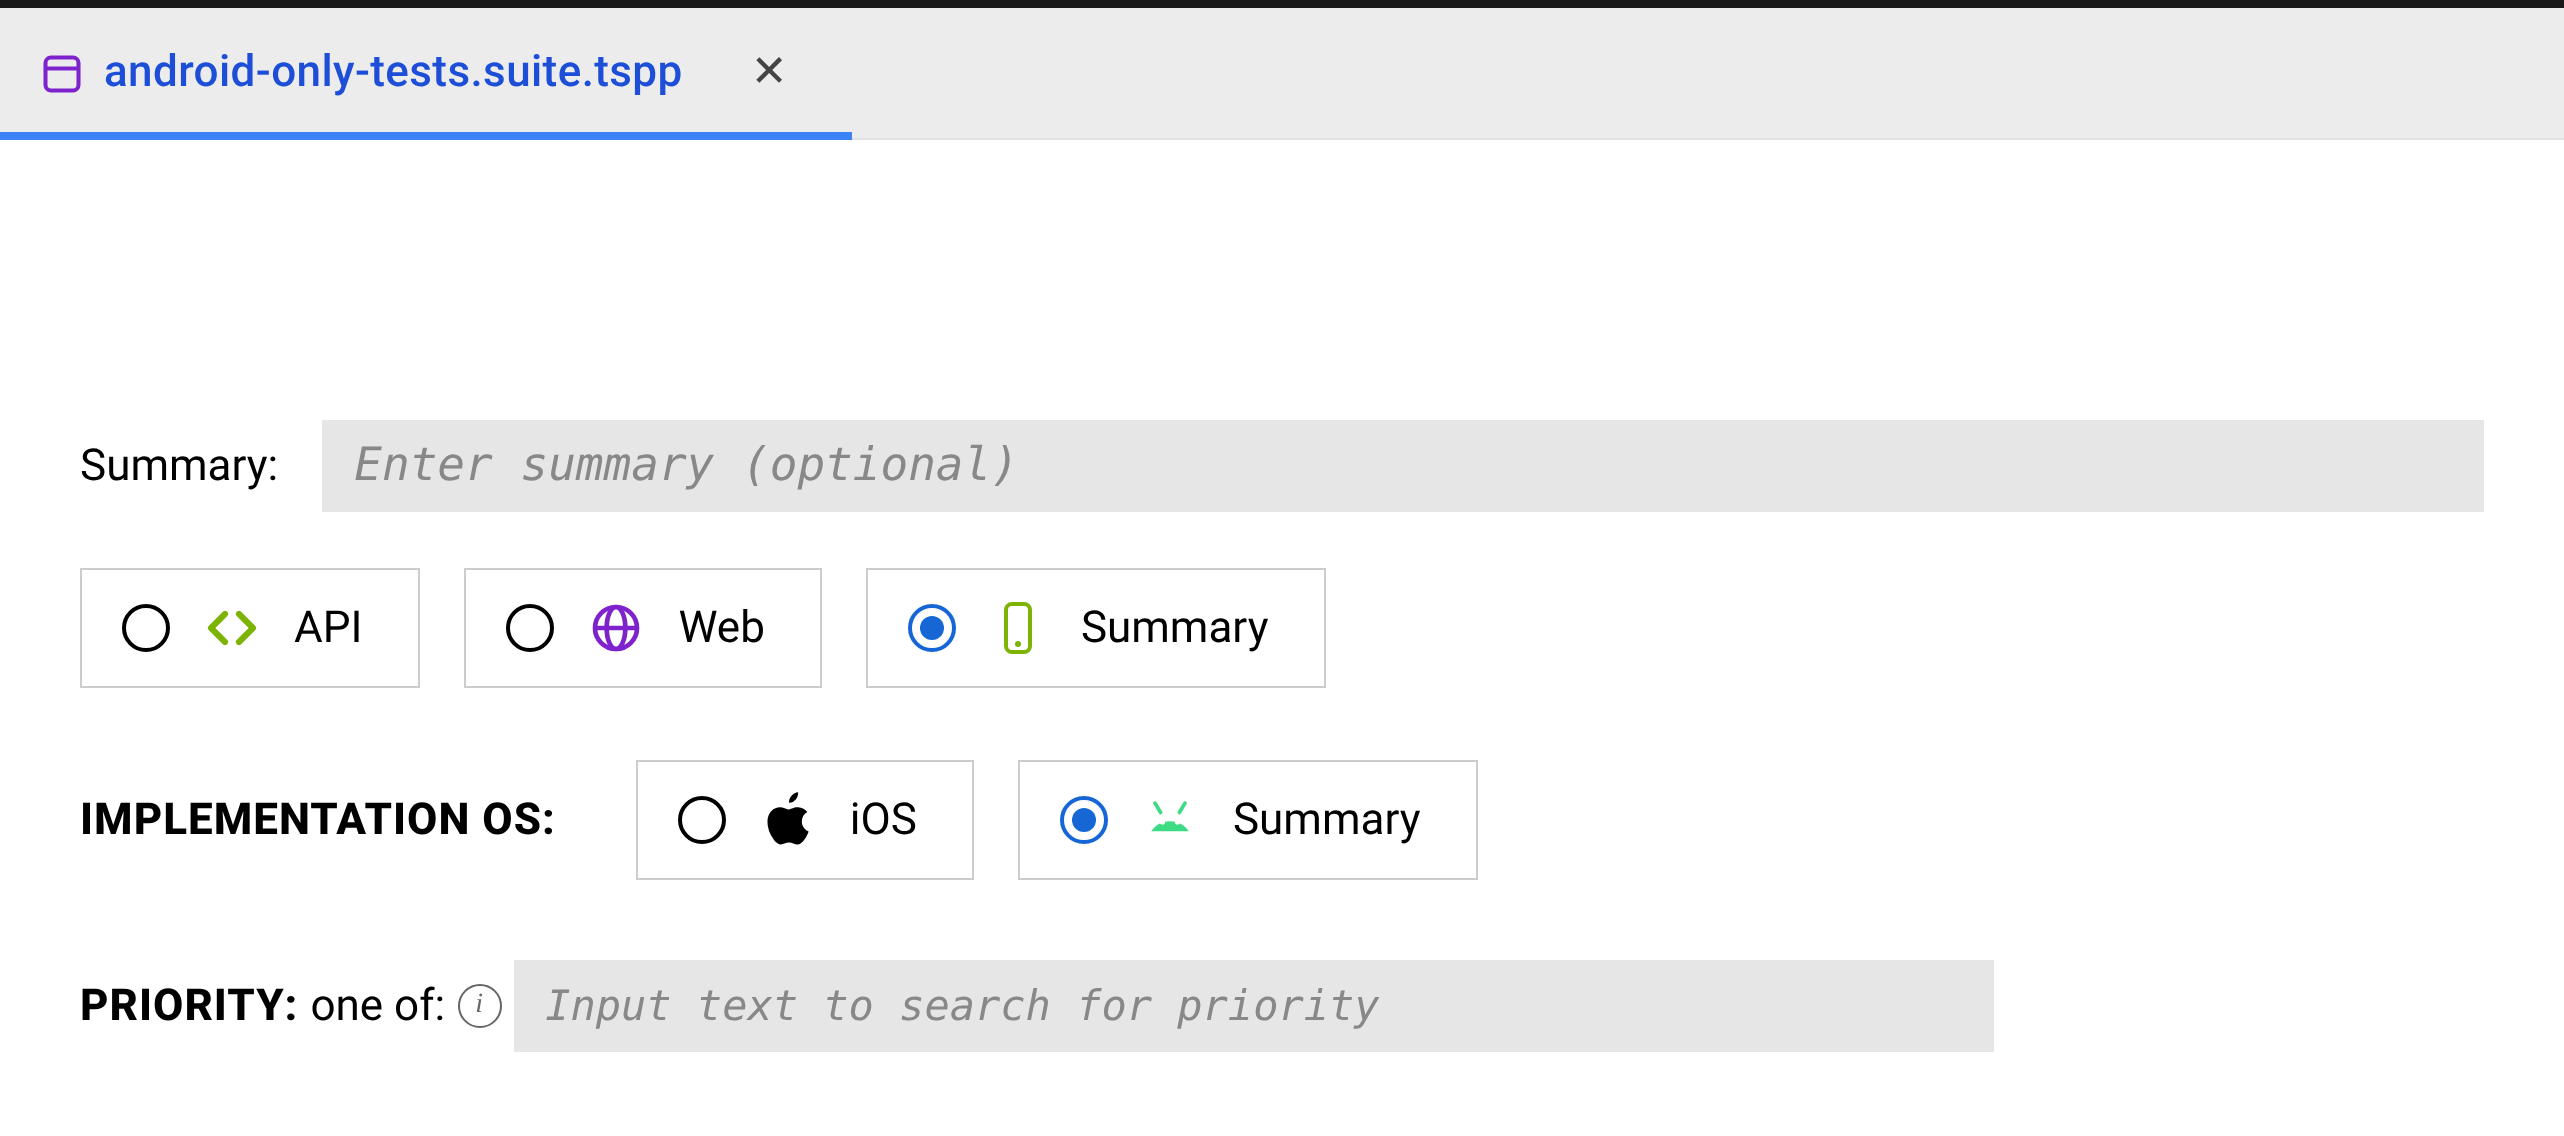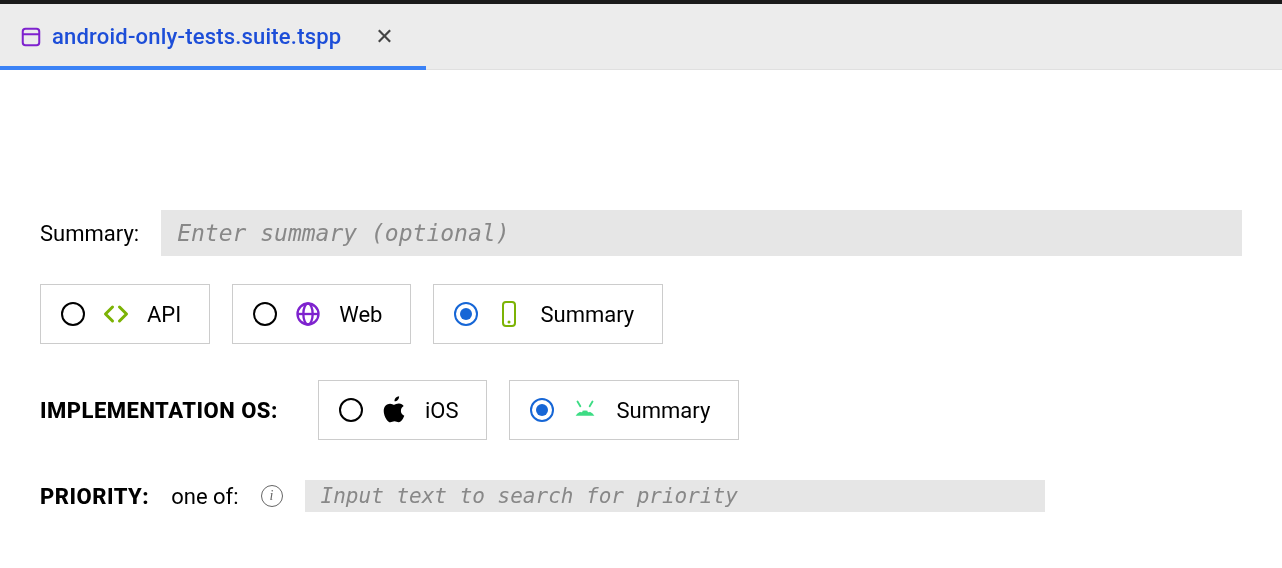--- a/index.html
+++ b/index.html
@@ -44,29 +44,29 @@
   .radio.selected { border-color: #1666d6; }
   .radio.selected::after {
     content: ""; width: 12px; height: 12px; border-radius: 50%; background: #1666d6;
   }
   .chip .icon { display: inline-flex; align-items: center; justify-content: center; width: 30px; }
   .chip .icon svg { display:block; }
   .os-row { display: flex; align-items: center; gap: 40px; margin-bottom: 40px; }
   .os-row .section-heading { margin-bottom: 0; }
   .os-row .chip-row { margin-bottom: 0; align-items: center; }
 
-  .priority-row { display: flex; align-items: center; gap: 22px; }
+  .priority-row { display: flex; align-items: center; gap: 6px; }
   .priority-row .prio-label { font-size: 22px; font-weight: 800; letter-spacing: .5px; }
   .info-icon {
     width: 22px; height: 22px; border: 1.5px solid #666; border-radius: 50%;
     display: inline-flex; align-items: center; justify-content: center;
     font-size: 14px; font-style: italic; font-family: Georgia, serif; color: #666;
   }
   input.prio-input {
-    flex: 1; max-width: 740px; height: 32px; background: #e6e6e6; border: none; padding: 0 16px;
+    flex: 1; max-width: 740px; height: 46px; background: #e6e6e6; border: none; padding: 0 16px;
     font-family: ui-monospace, SFMono-Regular, Menlo, Consolas, monospace;
     font-size: 21px; font-style: italic; color: #666;
   }
   input.prio-input::placeholder { color: #888; font-style: italic; }
 </style>
 </head>
 <body>
 
 <div class="chrome-bar"></div>
 

